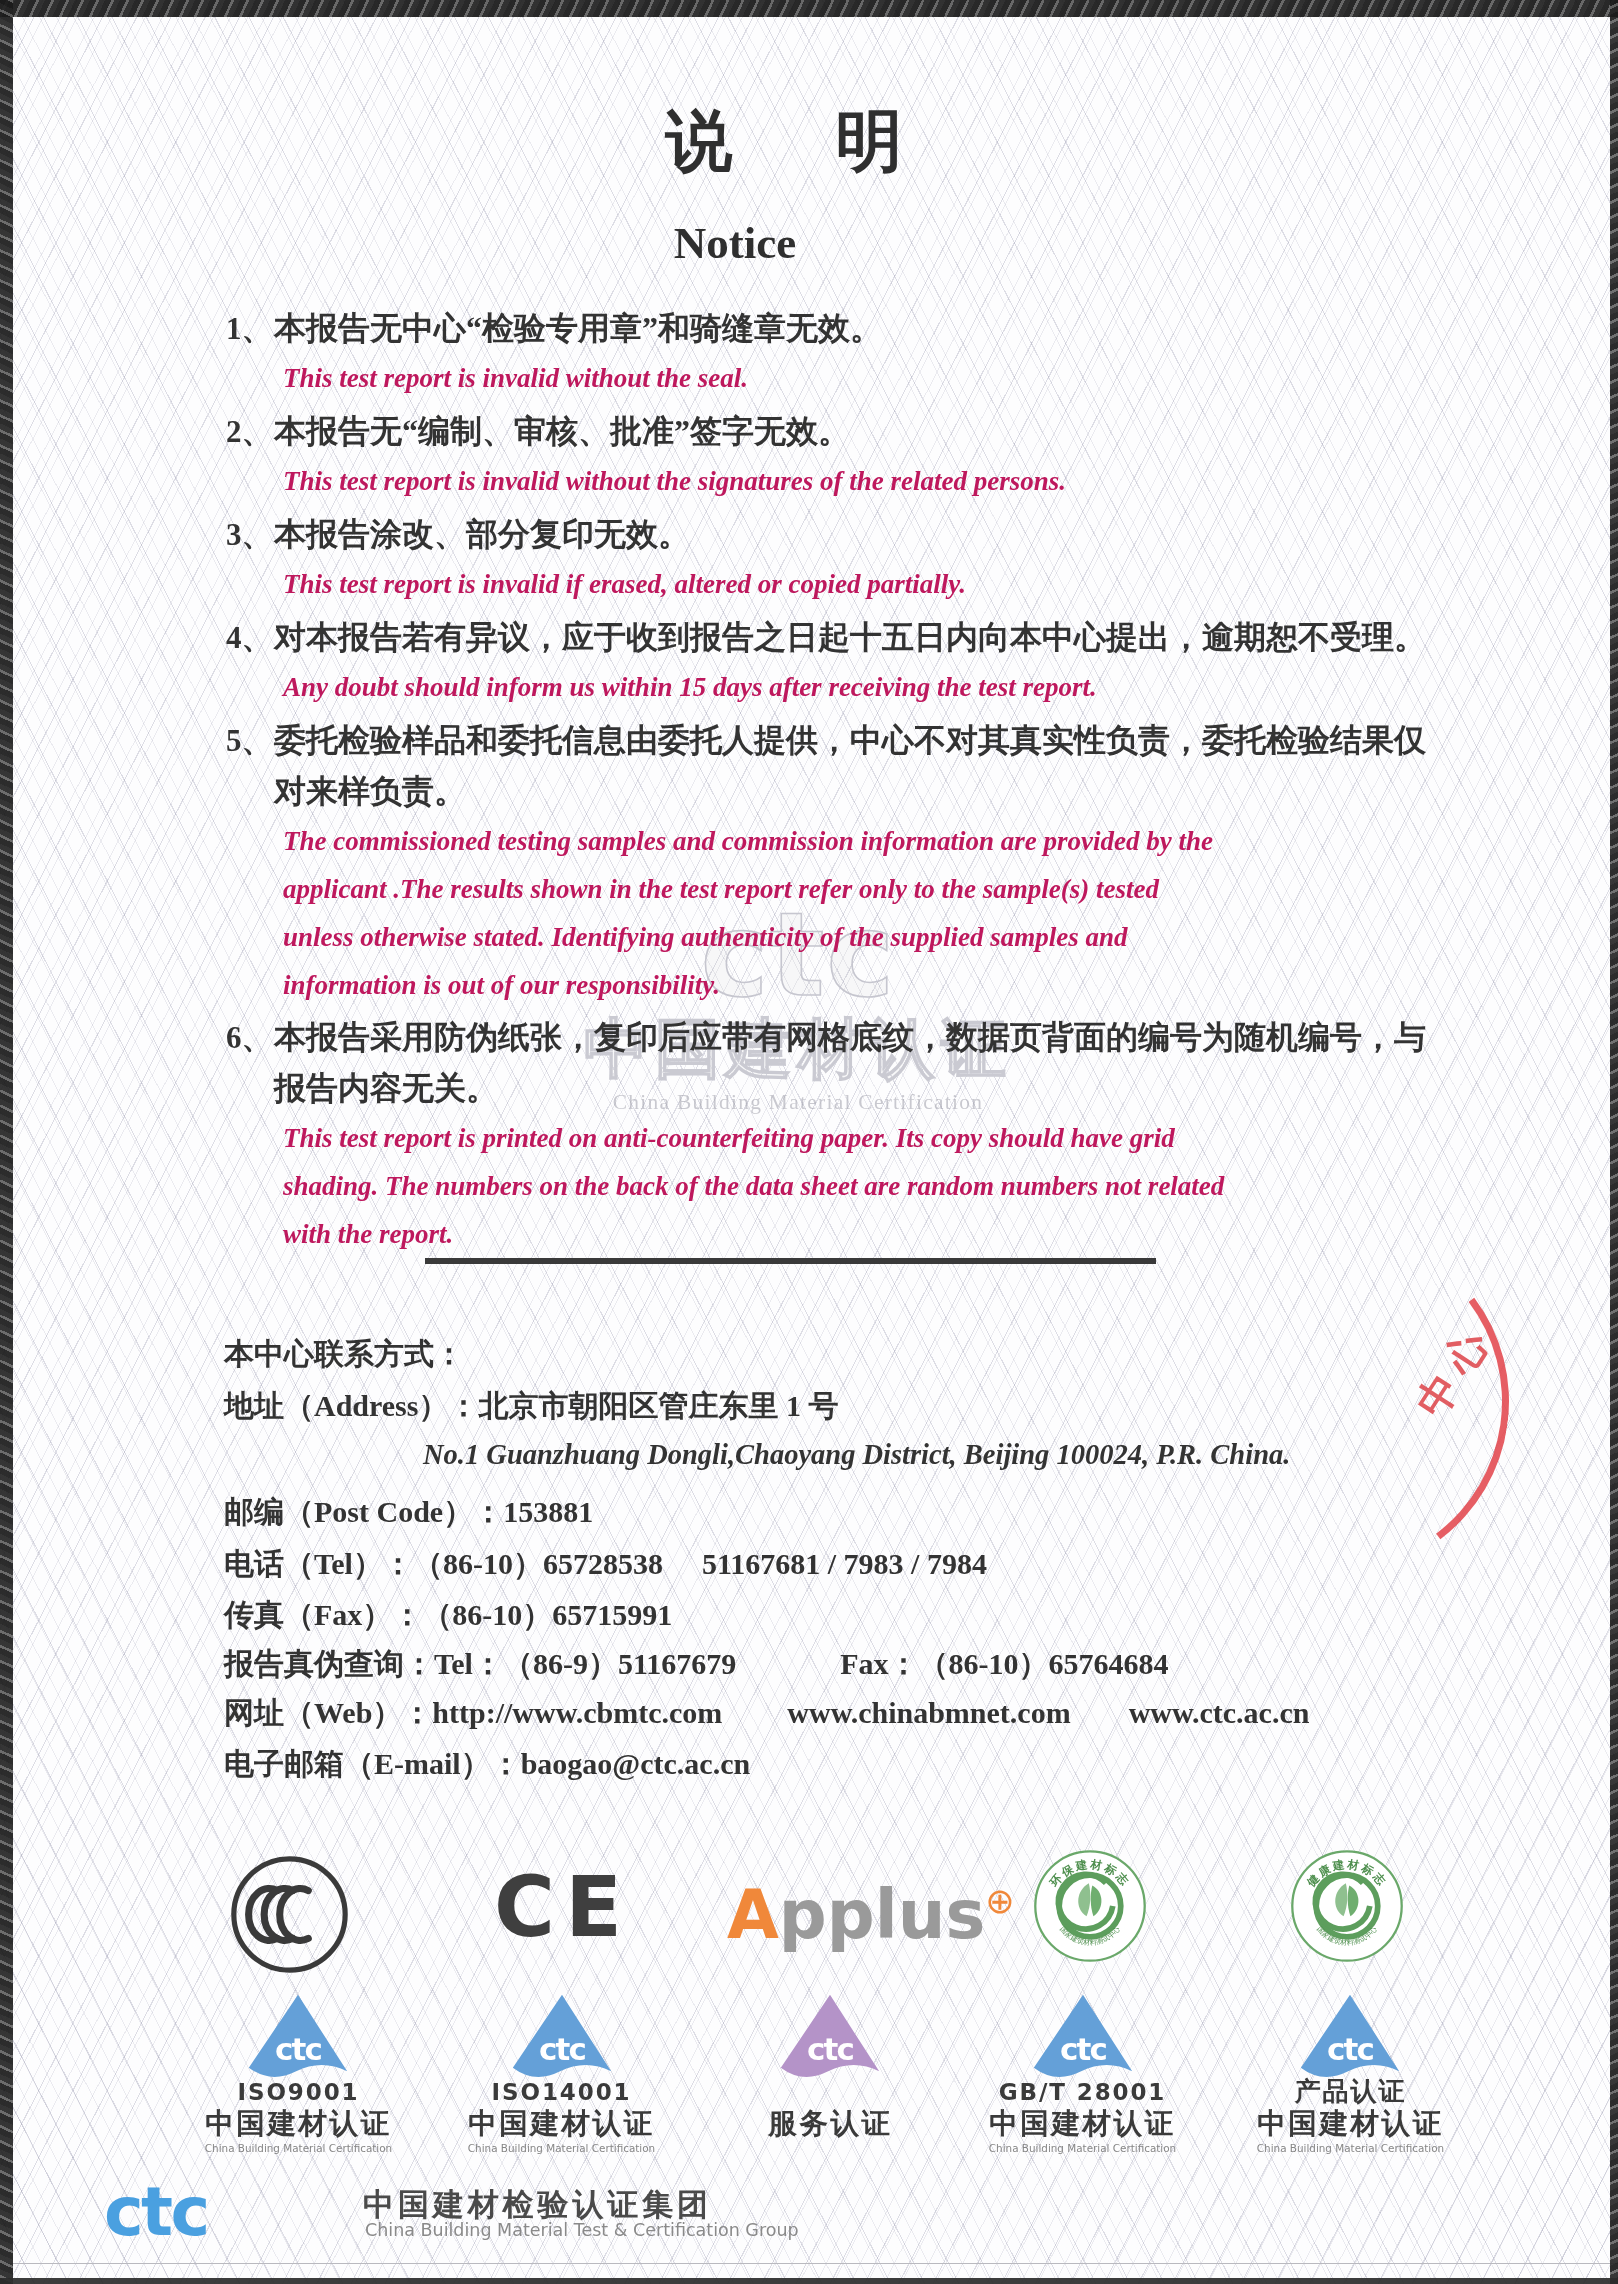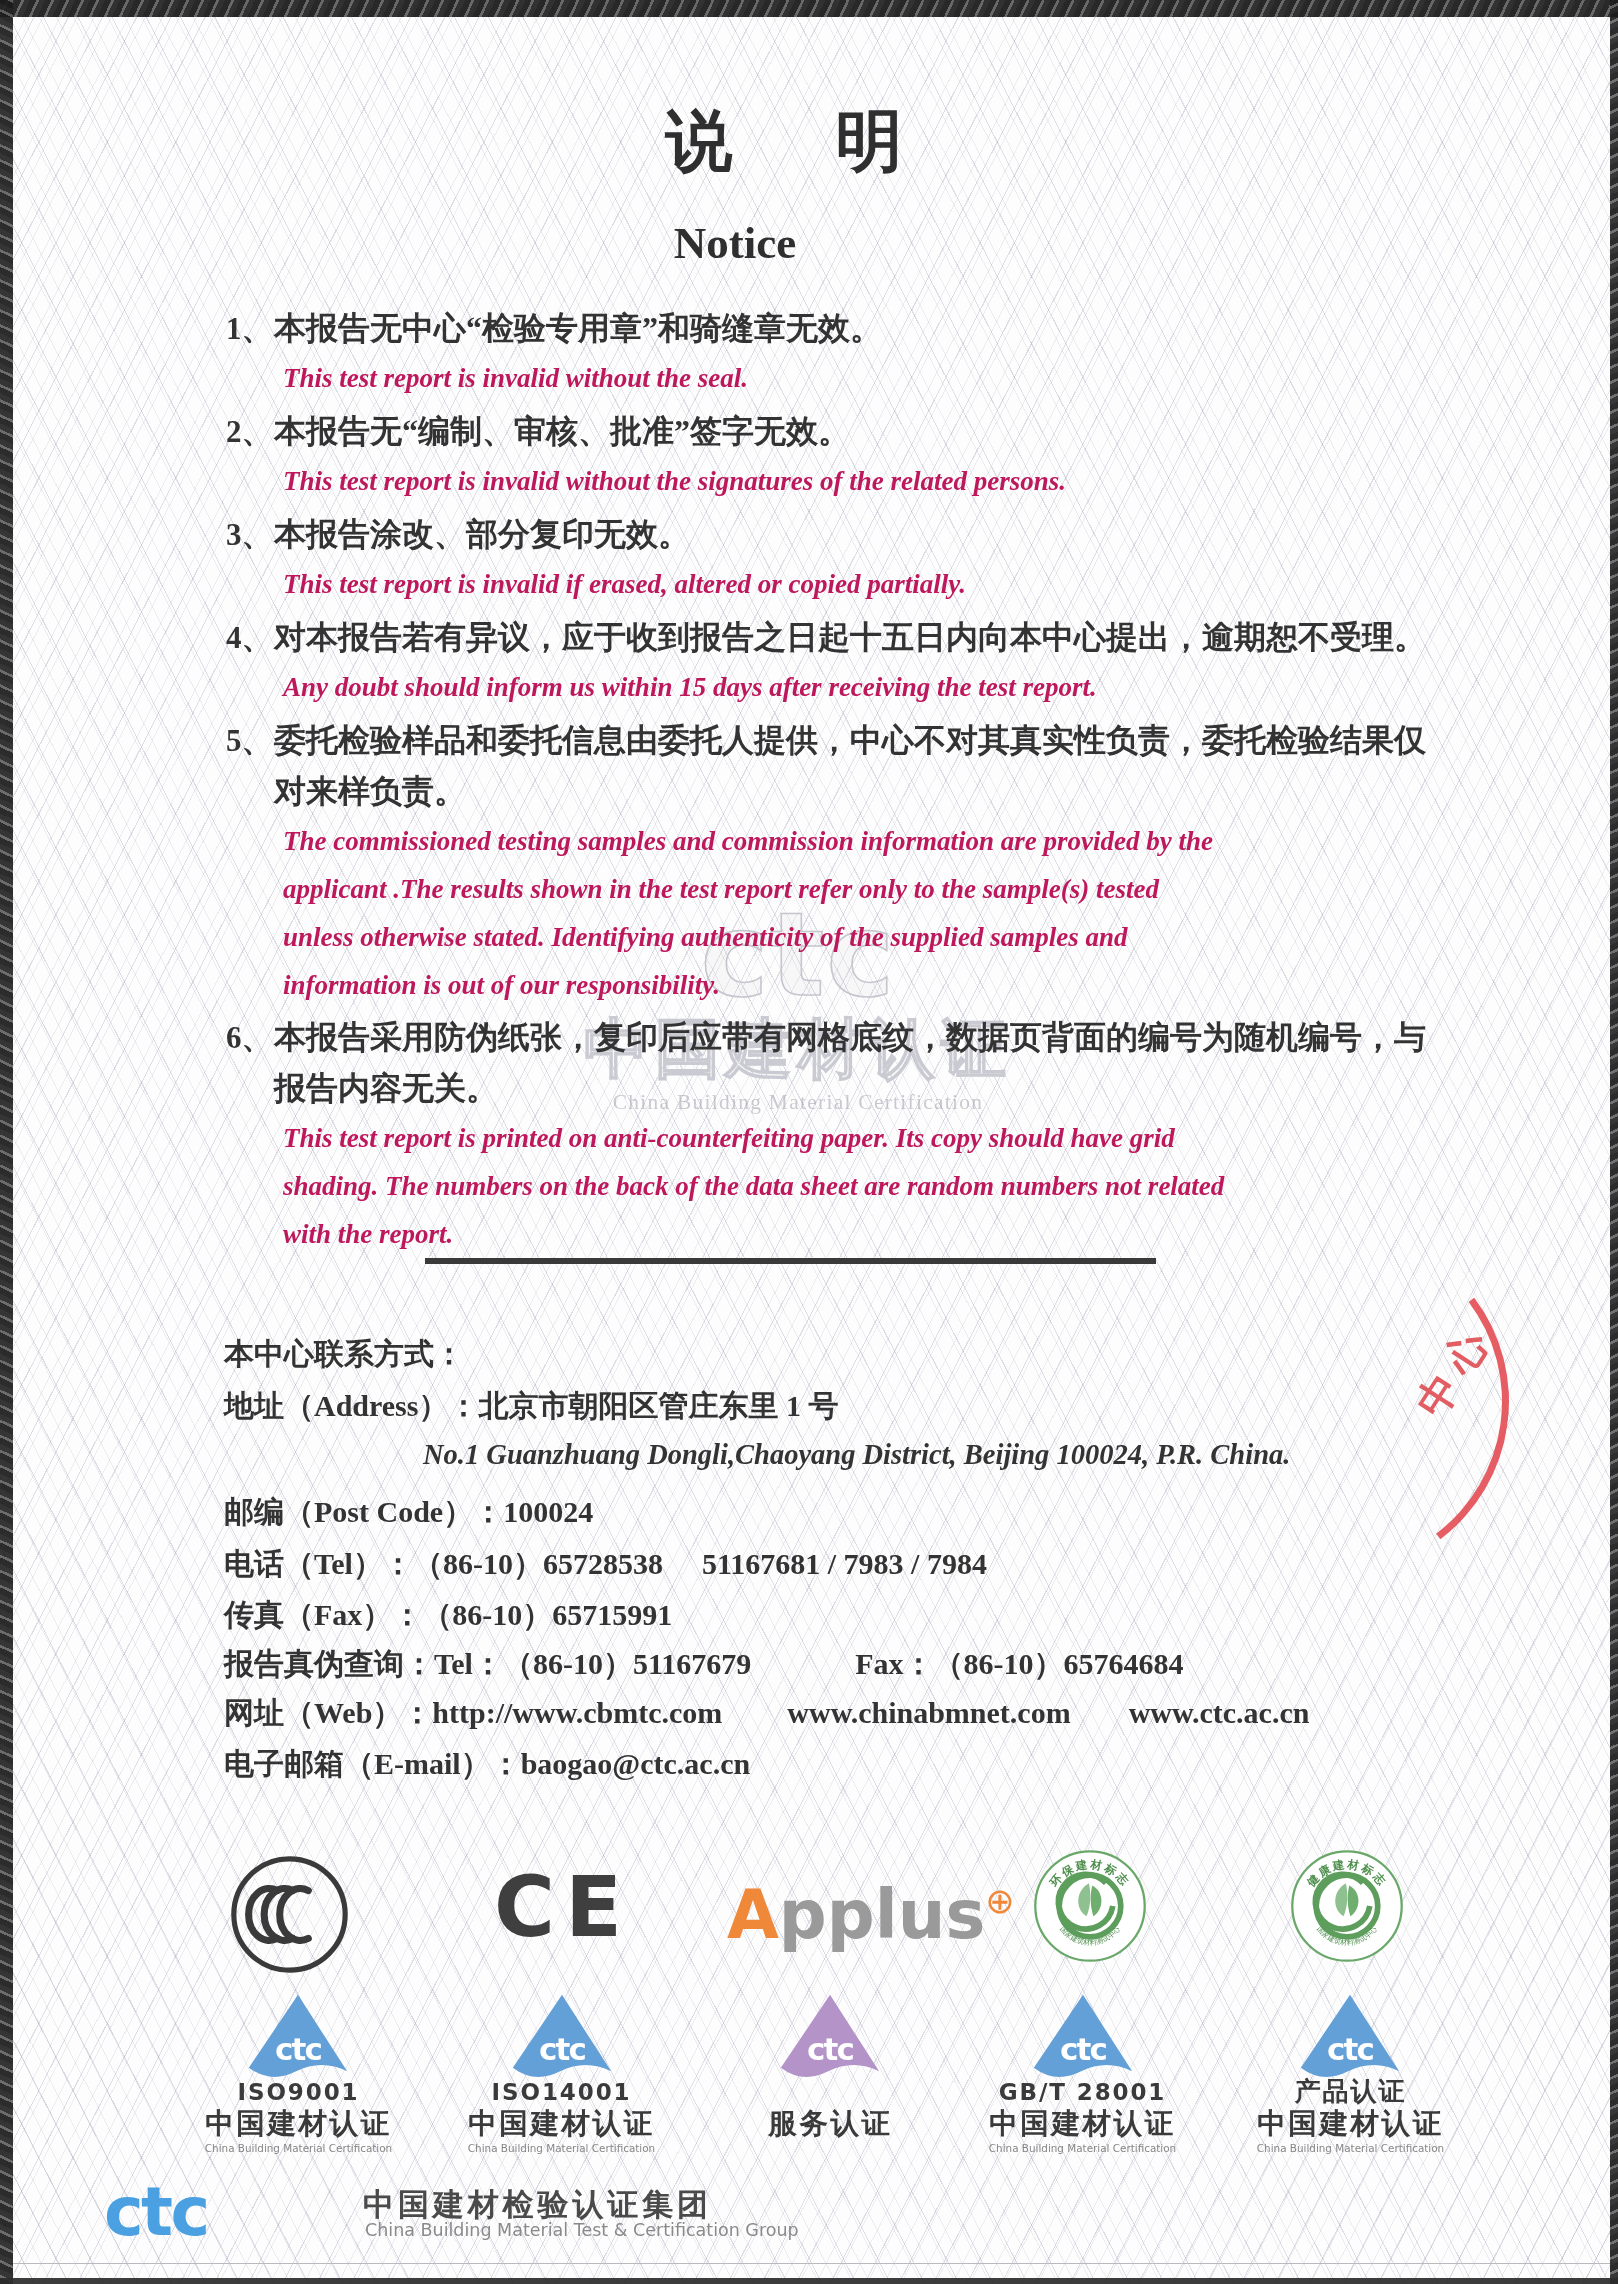--- a/index.html
+++ b/index.html
@@ -149,24 +149,24 @@
       <div class="zh">本报告采用防伪纸张，复印后应带有网格底纹，数据页背面的编号为随机编号，与报告内容无关。</div>
       <div class="en">This test report is printed on anti-counterfeiting paper. Its copy should have grid shading. The numbers on the back of the data sheet are random numbers not related with the report.</div>
     </div>
   </div>
 
   <div class="divider"></div>
 
   <div class="crow" style="top:1334px;">本中心联系方式：</div>
   <div class="crow" style="top:1386px;">地址（Address）：北京市朝阳区管庄东里 1 号</div>
   <div class="crow en-line" style="left:423px;top:1439px;font-size:28.5px;">No.1 Guanzhuang Dongli,Chaoyang District, Beijing 100024, P.R. China.</div>
-  <div class="crow" style="top:1492px;">邮编（Post Code）：100024</div>
+  <div class="crow" style="top:1492px;">邮编（Post Code）：153881</div>
   <div class="crow" style="top:1544px;"><span>电话（Tel）：（86-10）65728538</span><span class="gap60"></span><span class="lat">51167681 / 7983 / 7984</span></div>
   <div class="crow" style="top:1595px;">传真（Fax）：（86-10）65715991</div>
-  <div class="crow" style="top:1644px;"><span>报告真伪查询：Tel：（86-10）51167679</span><span class="gap160"></span><span>Fax：（86-10）65764684</span></div>
+  <div class="crow" style="top:1644px;"><span>报告真伪查询：Tel：（86-9）51167679</span><span class="gap160"></span><span>Fax：（86-10）65764684</span></div>
   <div class="crow" style="top:1744px;">电子邮箱（E-mail）：baogao@ctc.ac.cn</div>
   <div class="crow" style="top:1693px;"><span>网址（Web）：</span><span class="lat">http://www.cbmtc.com</span><span class="gap100"></span><span class="lat">www.chinabmnet.com</span><span class="gap90"></span><span class="lat">www.ctc.ac.cn</span></div>
 
   <div class="stamp-arc"></div>
   <div class="stamp-text">中心</div>
 
   <div class="ccc">
     <svg width="123" height="123" viewBox="0 0 190 190">
       <circle cx="95" cy="95" r="86" fill="none" stroke="#3a3a3a" stroke-width="8"></circle>
       <path d="M76 58 A 32 40 0 1 0 76 132" fill="none" stroke="#3a3a3a" stroke-width="11" stroke-linecap="round"></path>

